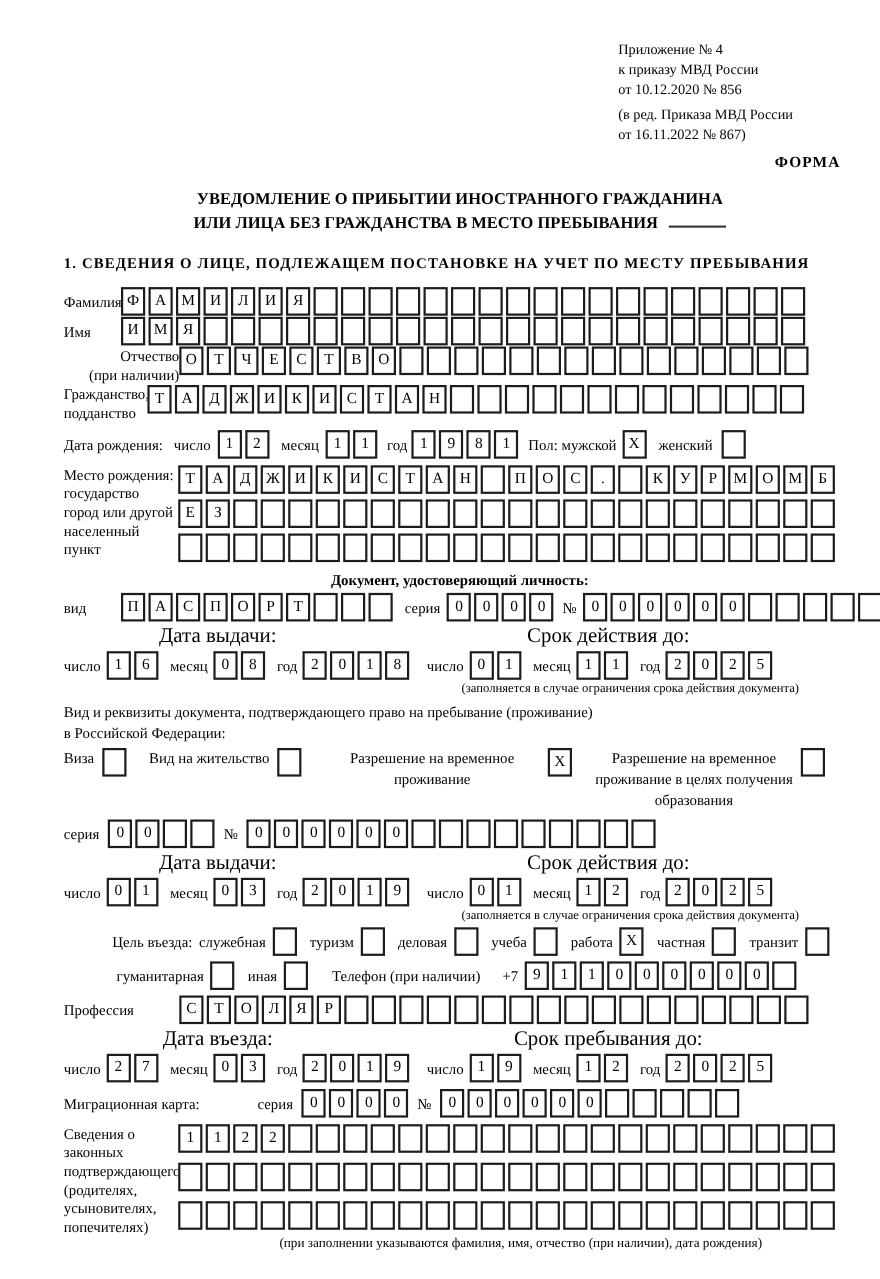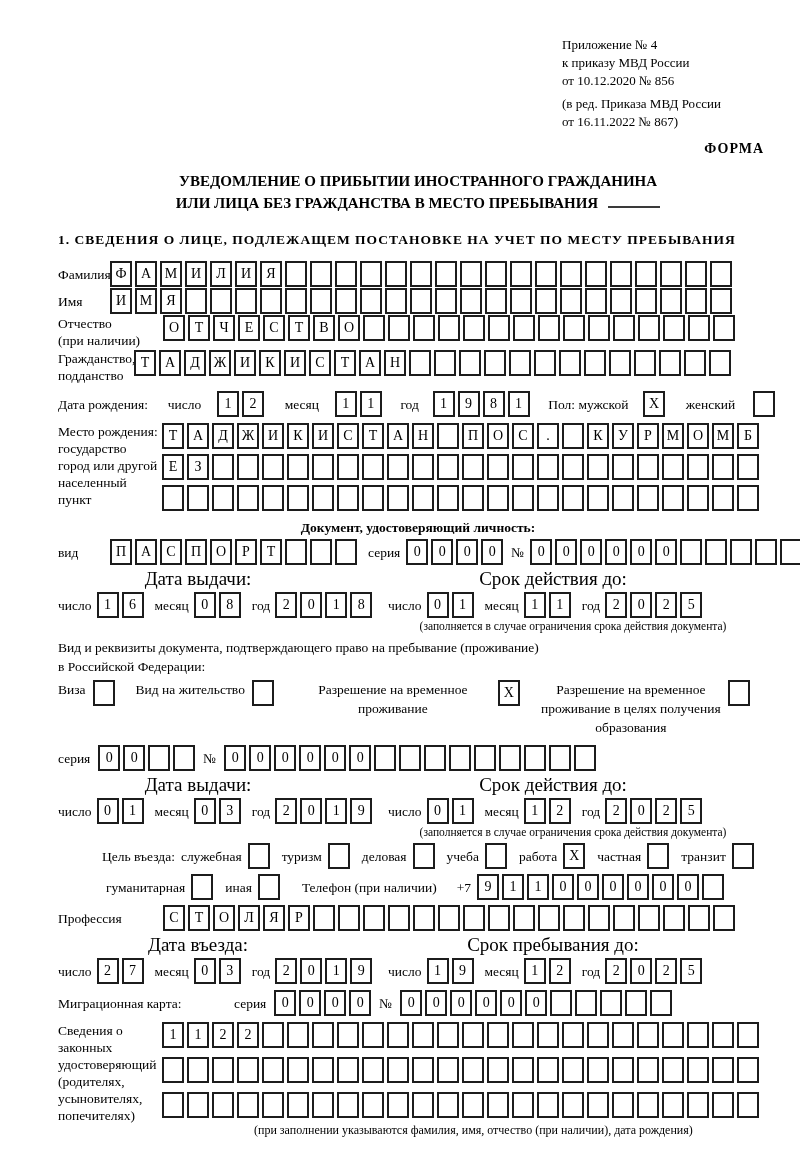--- a/index.html
+++ b/index.html
@@ -18,21 +18,21 @@
   .blank-line { display:inline-block; width:52px; border-bottom:2px solid #3a3a3a; margin-left:10px; }
 
   .sec-heading { margin-top:18px; font-weight:bold; font-size:13.5px; letter-spacing:1px; white-space:nowrap; }
 
   
   .rows { margin-top:13px; }
   .frow { display:flex; align-items:center; margin-bottom:1px; }
   .frow.top { align-items:flex-start; }
   .lbl { font-size:13.5px; line-height:17px; flex:none; }
   .w-sm { width:52px; }
-  .w-md { width:105px; }
+  .w-md { width:105px;text-align:right; }
   .w-cit { width:76px; }
   .w-bp { width:104px; }
   .w-prof { width:105px; }
 
   .cells { display:inline-flex; flex-wrap:nowrap; flex:none; }
   .cell { box-sizing:content-box; width:18px; height:22px; border:2px solid #1c1c1c;
           margin-right:3px; display:inline-flex; align-items:center; justify-content:center;
           font-size:14px; background:#fff; flex:none; }
   .stack .cells { display:flex; margin-bottom:5px; }
 
@@ -214,21 +214,21 @@
           <span class="cell"></span>
           <span class="cell"></span>
           <span class="cell"></span>
           <span class="cell"></span>
           <span class="cell"></span>
           <span class="cell"></span>
           <span class="cell"></span>
         </div>
     </div>
 
-    <div class="frow" style="margin-top:7px;justify-content:space-between;">
+    <div class="frow" style="margin-top:7px;">
       <div class="lbl" style="margin-right:10px;">Дата рождения:</div>
       <span class="lbl" style="margin-right:6px;">число</span>
       <div class="cells" style="margin-right:8px;">
           <span class="cell">1</span>
           <span class="cell">2</span>
         </div>
       <span class="lbl" style="margin-right:6px;">месяц</span>
       <div class="cells" style="margin-right:6px;">
           <span class="cell">1</span>
           <span class="cell">1</span>
@@ -689,21 +689,21 @@
           <span class="cell"></span>
           <span class="cell"></span>
           <span class="cell"></span>
         </div>
     </div>
 
     <div class="frow top" style="margin-top:6px;">
       <div class="lbl w-bp">
         <div>Сведения о</div>
         <div>законных</div>
-        <div>удостоверяющий</div>
+        <div>подтверждающего</div>
         <div>(родителях,</div>
         <div>усыновителях,</div>
         <div>попечителях)</div>
       </div>
       <div class="stack">
         <div class="cells" style="margin-bottom:9px;">
             <span class="cell">1</span>
             <span class="cell">1</span>
             <span class="cell">2</span>
             <span class="cell">2</span>

